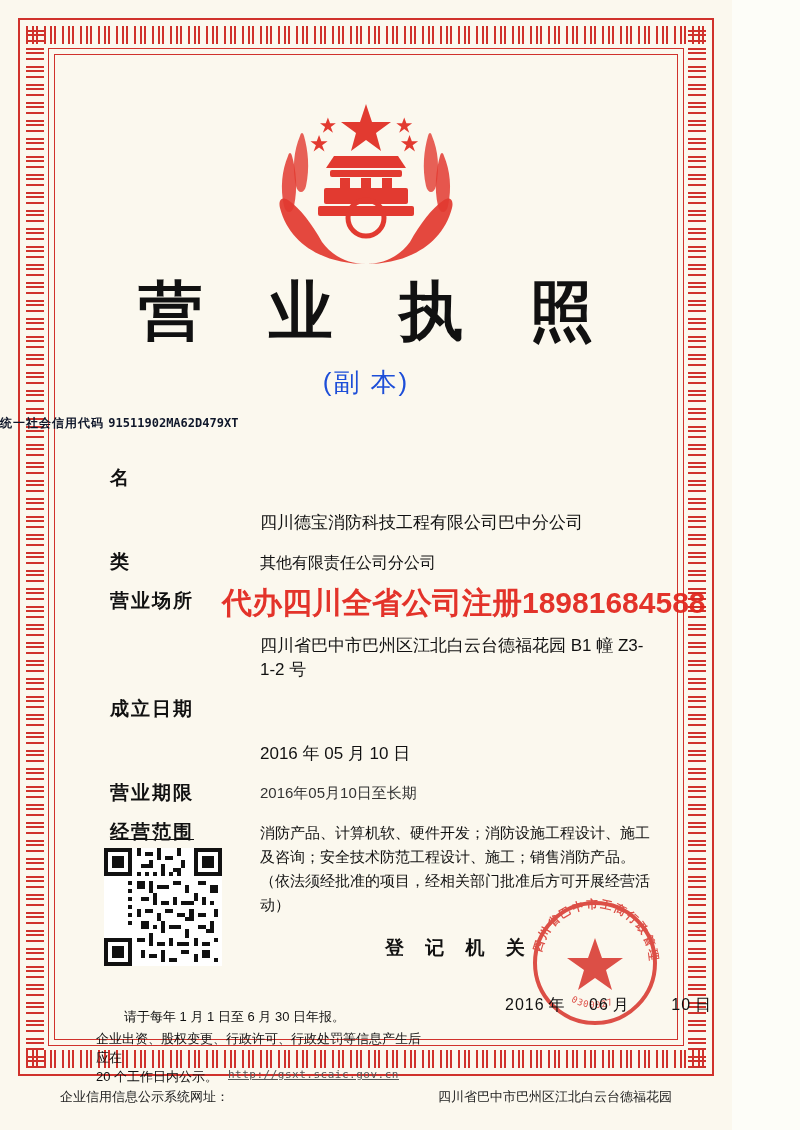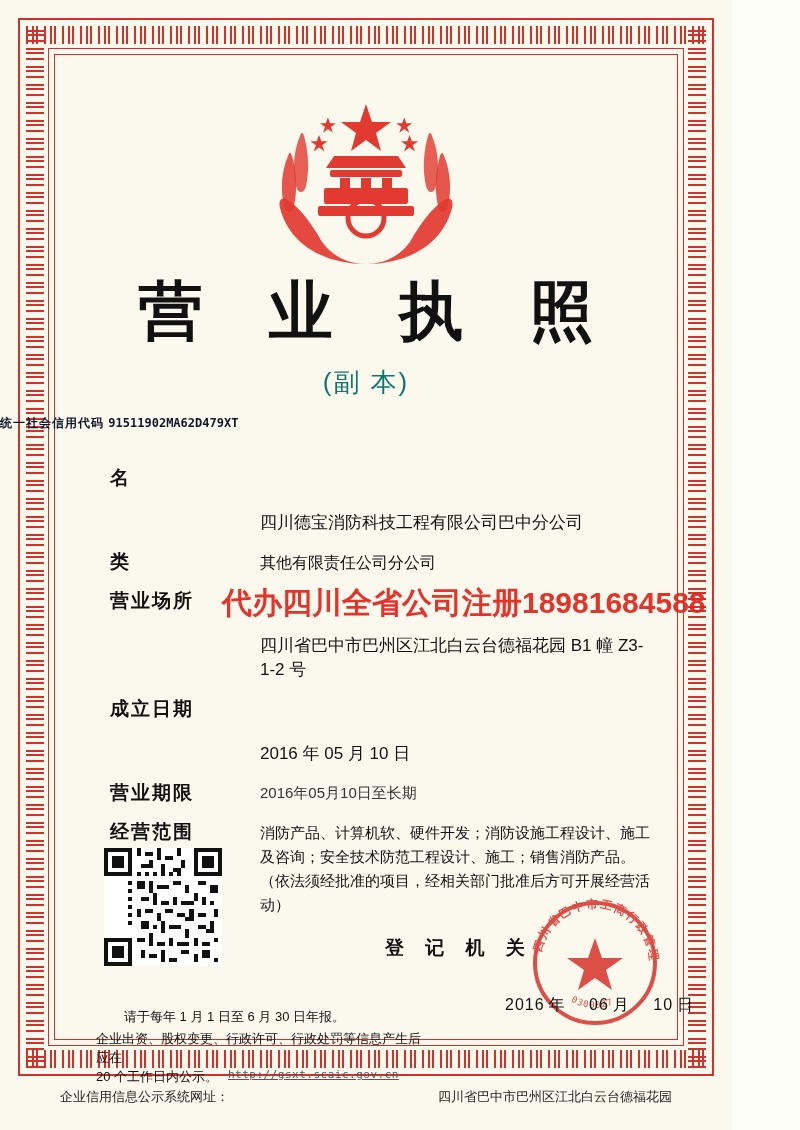--- a/index.html
+++ b/index.html
@@ -69,21 +69,21 @@
   .title{
     position:absolute;left:0;right:0;top:268px;
     text-align:center;
     font-family:"DejaVu Sans","Liberation Sans",sans-serif;
     font-size:64px;font-weight:bold;letter-spacing:22px;
     color:#111;
     text-indent:22px;
   }
   .subtitle{
     position:absolute;left:0;right:0;top:365px;
-    text-align:center;font-size:26px;color:#0f766e;
+    text-align:center;font-size:26px;color:#1d4ed8;
     letter-spacing:2px;
   }
   .credit-code{
     position:absolute;left:0;right:0;top:415px;
     font-size:12px;font-weight:bold;color:#0f172a;
     letter-spacing:1px;
   }
   .credit-code .num{font-family:"DejaVu Sans Mono","Liberation Mono",monospace;letter-spacing:0px;}
 
   
@@ -230,21 +230,21 @@
       <div class="lbl" style="letter-spacing:2px;">成立日期</div>
       <div class="val big">2016 年 05 月 10 日</div>
     </div>
 
     <div class="row">
       <div class="lbl" style="letter-spacing:2px;">营业期限</div>
       <div class="val small">2016年05月10日至长期</div>
     </div>
 
     <div class="row">
-      <div class="lbl" style="letter-spacing:2px;">经营范围</div>
+      <div class="lbl" style="letter-spacing:2px;text-decoration:underline;">经营范围</div>
       <div class="val scope">消防产品、计算机软、硬件开发；消防设施工程设计、施工及咨询；安全技术防范工程设计、施工；销售消防产品。（依法须经批准的项目，经相关部门批准后方可开展经营活动）</div>
     </div>
 
   </div>
 
   <div class="advert">代办四川全省公司注册18981684588</div>
 
   <div class="qr">
     <svg viewBox="0 0 29 29" width="118" height="118" shape-rendering="crispEdges">
       <rect width="29" height="29" fill="#ffffff"></rect>
@@ -360,21 +360,21 @@
         <text font-size="9" fill="#d62a22" font-family="'DejaVu Sans Mono',monospace" letter-spacing="1">
           <textPath href="#sealArcBottom" startOffset="32%">0300027</textPath>
         </text>
       </g>
     </svg>
   </div>
 
   <div class="reg-date">
     <span>2016</span><span>年</span>
     <span style="margin-left:14px">06</span><span>月</span>
-    <span style="margin-left:14px">10</span><span>日</span>
+    <span style="margin-left:32px">10</span><span>日</span>
   </div>
 
   <div class="note1">请于每年 1 月 1 日至 6 月 30 日年报。</div>
   <div class="note2">
     <span>企业出资、股权变更、行政许可、行政处罚等信息产生后应在</span><br>
     <span>20 个工作日内公示。</span>
   </div>
   <div class="website-url">http://gsxt.scaic.gov.cn</div>
 
   <div class="bottom-left">企业信用信息公示系统网址：</div>

